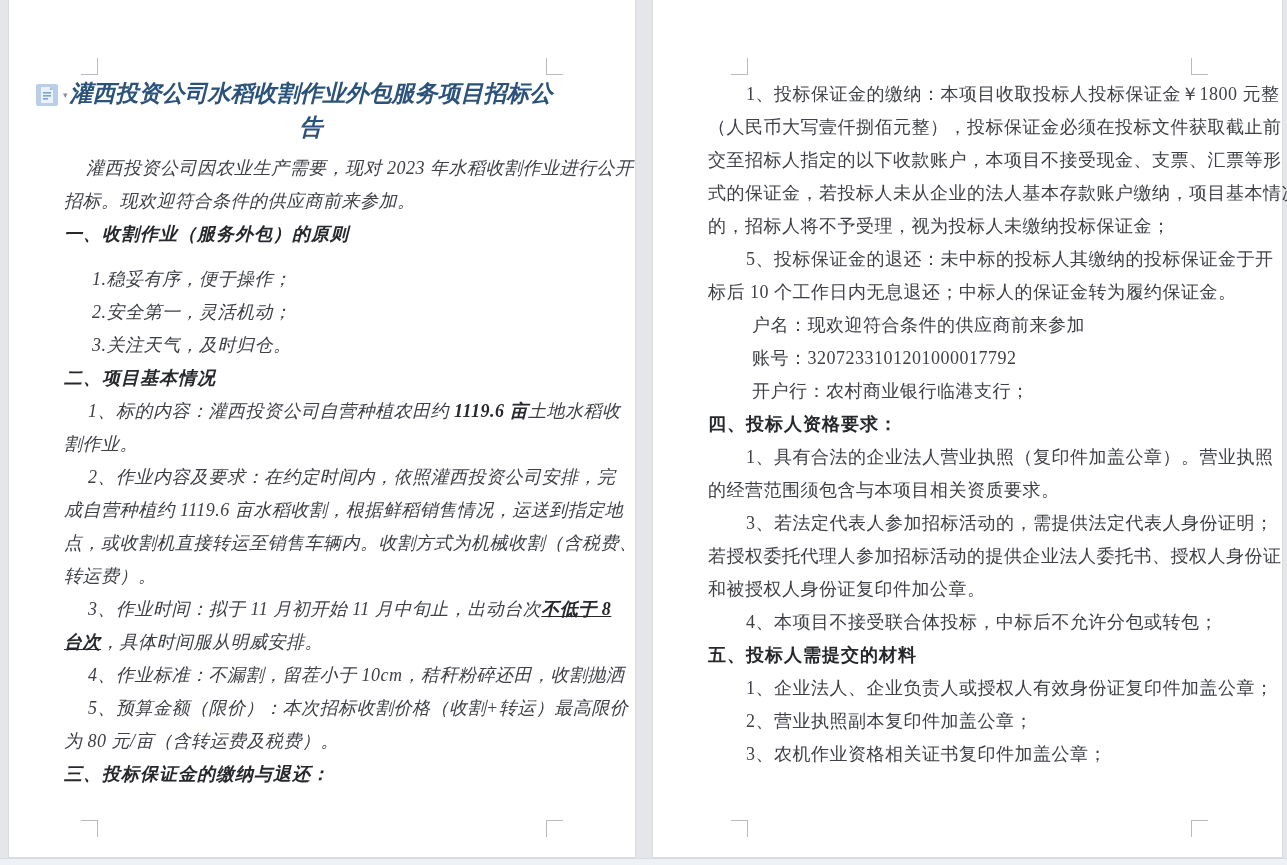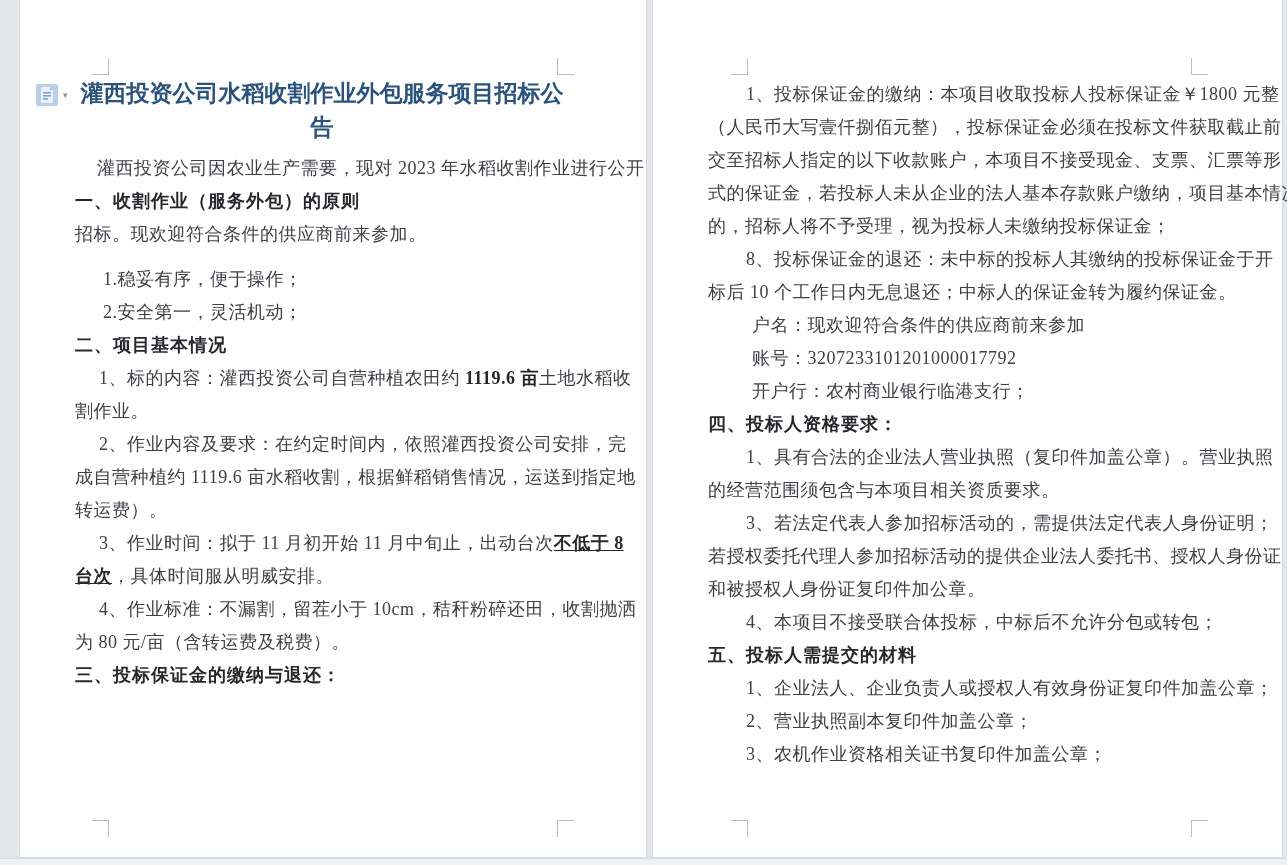--- a/index.html
+++ b/index.html
@@ -3,21 +3,21 @@
 <meta charset="utf-8">
 <style>
   :root{
     --bg:#e4e6e9; --page:#ffffff; --edge:#d9dbde; --mark:#b8bcc2;
     --body:#3e4046; --head:#26282c; --title:#2a527a; --bottom:#eef1f5;
   }
   *{margin:0;padding:0;box-sizing:border-box;}
   html,body{width:1287px;height:865px;overflow:hidden;}
   body{background:var(--bg);font-family:"Liberation Serif","DejaVu Serif",serif;position:relative;}
   .page{position:absolute;top:0;height:858px;background:var(--page);border:1px solid var(--edge);border-top:none;}
-  .page-left{left:19px;width:628px;}
+  .page-left{left:8px;width:628px;font-style:italic;}
   .page-right{left:652px;width:631px;}
   .content{position:absolute;top:76px;left:55px;width:520px;}
   .doc-title{font-size:23px;font-weight:bold;color:var(--title);text-align:center;width:494px;
              line-height:34px;margin-bottom:8px;letter-spacing:0px;
              font-family:"Liberation Sans","DejaVu Sans",sans-serif;}
   .line{font-size:18px;line-height:33px;color:var(--body);white-space:nowrap;letter-spacing:0.5px;}
   .line.heading{font-weight:bold;color:var(--head);letter-spacing:1px;}
   .line span.b{font-weight:bold;color:var(--head);}
   .line span.u{text-decoration:underline;}
   
@@ -39,52 +39,55 @@
 
 <div class="page page-left">
   <div class="mark tl pl-tl"></div>
   <div class="mark tr pl-tr"></div>
   <div class="mark bl pl-bl"></div>
   <div class="mark br pl-br"></div>
   <div class="content">
     <div class="doc-title">灌西投资公司水稻收割作业外包服务项目招标公告</div>
     <div>
         <div class="line" style="padding-left: 22px;"><span>灌西投资公司因农业生产需要，现对 2023 年水稻收割作业进行公开</span></div>
+        <div class="line"><span>招标。现欢迎符合条件的供应商前来参加。</span></div>
         <div class="line heading"><span>一、收割作业（服务外包）的原则</span></div>
-        <div class="line"><span>招标。现欢迎符合条件的供应商前来参加。</span></div>
         <div class="line" style="padding-left: 28px; margin-top: 12px;"><span>1.稳妥有序，便于操作；</span></div>
         <div class="line" style="padding-left: 28px;"><span>2.安全第一，灵活机动；</span></div>
+        <div class="line" style="padding-left: 28px;"><span>3.关注天气，及时归仓。</span></div>
         <div class="line heading"><span>二、项目基本情况</span></div>
         <div class="line" style="padding-left: 24px;"><span>1、标的内容：灌西投资公司自营种植农田约 </span><span class="b">1119.6 亩</span><span>土地水稻收</span></div>
         <div class="line"><span>割作业。</span></div>
         <div class="line" style="padding-left: 24px;"><span>2、作业内容及要求：在约定时间内，依照灌西投资公司安排，完</span></div>
         <div class="line"><span>成自营种植约 1119.6 亩水稻收割，根据鲜稻销售情况，运送到指定地</span></div>
+        <div class="line"><span>点，或收割机直接转运至销售车辆内。收割方式为机械收割（含税费、</span></div>
         <div class="line"><span>转运费）。</span></div>
         <div class="line" style="padding-left: 24px;"><span>3、作业时间：拟于 11 月初开始 11 月中旬止，出动台次</span><span class="b u">不低于 8</span></div>
         <div class="line"><span class="b u">台次</span><span>，具体时间服从明威安排。</span></div>
         <div class="line" style="padding-left: 24px;"><span>4、作业标准：不漏割，留茬小于 10cm，秸秆粉碎还田，收割抛洒</span></div>
+        <div class="line" style="padding-left: 24px;"><span>5、预算金额（限价）：本次招标收割价格（收割+转运）最高限价</span></div>
         <div class="line"><span>为 80 元/亩（含转运费及税费）。</span></div>
         <div class="line heading"><span>三、投标保证金的缴纳与退还：</span></div>
       </div>
   </div>
 </div>
 
 <div class="page page-right">
   <div class="mark tl pr-tl"></div>
   <div class="mark tr pr-tr"></div>
   <div class="mark bl pr-bl"></div>
   <div class="mark br pr-br"></div>
   <div class="content" style="top:78px;">
     <div>
         <div class="line" style="padding-left: 38px; text-align: right;"><span>1、投标保证金的缴纳：本项目收取投标人投标保证金￥1800 元整</span></div>
         <div class="line"><span>（人民币大写壹仟捌佰元整），投标保证金必须在投标文件获取截止前</span></div>
         <div class="line"><span>交至招标人指定的以下收款账户，本项目不接受现金、支票、汇票等形</span></div>
         <div class="line"><span>式的保证金，若投标人未从企业的法人基本存款账户缴纳，项目基本情况</span></div>
         <div class="line"><span>的，招标人将不予受理，视为投标人未缴纳投标保证金；</span></div>
-        <div class="line" style="padding-left: 38px;"><span>8、投标保证金的退还：未中标的投标人其缴纳的投标保证金于开</span></div>
+        <div class="line" style="padding-left: 38px;"><span>5、投标保证金的退还：未中标的投标人其缴纳的投标保证金于开</span></div>
         <div class="line"><span>标后 10 个工作日内无息退还；中标人的保证金转为履约保证金。</span></div>
         <div class="line" style="padding-left: 44px;"><span>户名：现欢迎符合条件的供应商前来参加</span></div>
         <div class="line" style="padding-left: 44px;"><span>账号：3207233101201000017792</span></div>
         <div class="line" style="padding-left: 44px;"><span>开户行：农村商业银行临港支行；</span></div>
         <div class="line heading"><span>四、投标人资格要求：</span></div>
         <div class="line" style="padding-left: 38px;"><span>1、具有合法的企业法人营业执照（复印件加盖公章）。营业执照</span></div>
         <div class="line"><span>的经营范围须包含与本项目相关资质要求。</span></div>
         <div class="line" style="padding-left: 38px;"><span>3、若法定代表人参加招标活动的，需提供法定代表人身份证明；</span></div>
         <div class="line"><span>若授权委托代理人参加招标活动的提供企业法人委托书、授权人身份证</span></div>
         <div class="line"><span>和被授权人身份证复印件加公章。</span></div>

